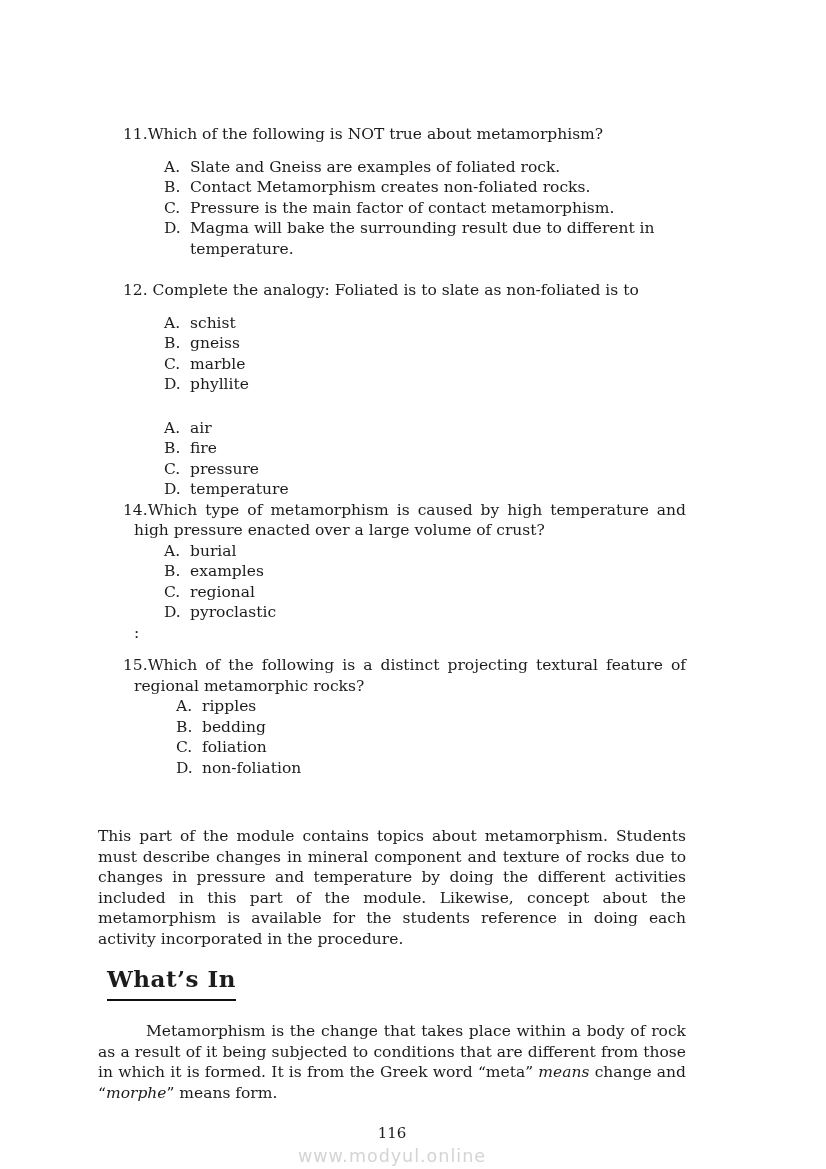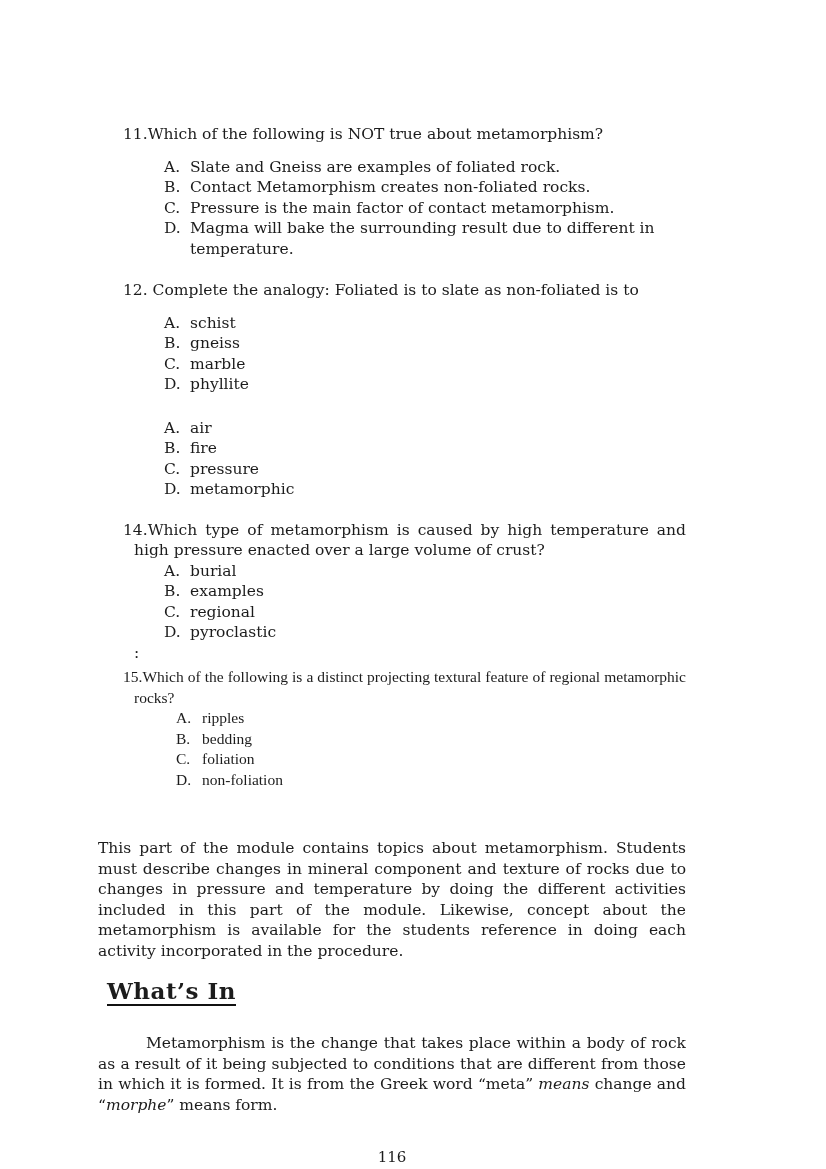--- a/index.html
+++ b/index.html
@@ -24,44 +24,44 @@
   }
   .q-options { margin-left: 41px; }
   .q-options.more-indent { margin-left: 53px; }
   .gap-before-options { margin-top: 12px; }
   .opt { display: flex; }
   .opt-letter { width: 26px; flex: 0 0 26px; }
   .opt-text { flex: 1; }
   .orphan-colon { margin-left: 11px; }
   .mt-q12 { margin-top: 21px; }
   .mt-q13 { margin-top: 23px; }
-  .mt-q14 { margin-top: 20px; }
-  .mt-q15 { margin-top: 4px; font-family: Liberation Serif, serif; }
+  .mt-q14 { }
+  .mt-q15 { margin-top: 12px; }
   .body-par {
     text-align: justify;
     margin: 0;
   }
   .par1 { margin-top: 48px; }
   .par2 { margin-top: 26px; text-indent: 48px; }
   .section-heading {
     margin-top: 14px;
     margin-left: 9px;
     font-size: 23px;
     line-height: 32px;
     font-weight: bold;
     letter-spacing: 0.5px;
   }
   .section-heading .underlined {
     border-bottom: 2.5px solid #111111;
-    padding-bottom: 0;
+    padding-bottom: 7px;
   }
   .bold { font-weight: normal; }
   .ital { font-style: italic; }
   .footer { text-align: center; }
-  .page-number { margin-top: 32px; font-size: 15px; }
+  .page-number { margin-top: 20px; font-size: 15px; }
   .watermark {
     margin-top: 2px;
     font-family: "DejaVu Sans", "Liberation Sans", sans-serif;
     font-size: 17.5px;
     letter-spacing: 1px;
     color: #d4d4d4;
   }
 </style>
 </head>
 <body>
@@ -121,21 +121,21 @@
       <div class="opt">
           <span class="opt-letter">B.</span>
           <span class="opt-text">fire</span>
         </div>
       <div class="opt">
           <span class="opt-letter">C.</span>
           <span class="opt-text">pressure</span>
         </div>
       <div class="opt">
           <span class="opt-letter">D.</span>
-          <span class="opt-text">metamorphic</span>
+          <span class="opt-text">temperature</span>
         </div>
     </div>
   </div>
 
   <div class="question mt-q14">
     <div class="q-stem"><span>14.</span><span>Which type of metamorphism is caused by high temperature and high pressure enacted over a large volume of crust?</span></div>
     <div class="q-options">
       <div class="opt">
           <span class="opt-letter">A.</span>
           <span class="opt-text">burial</span>

